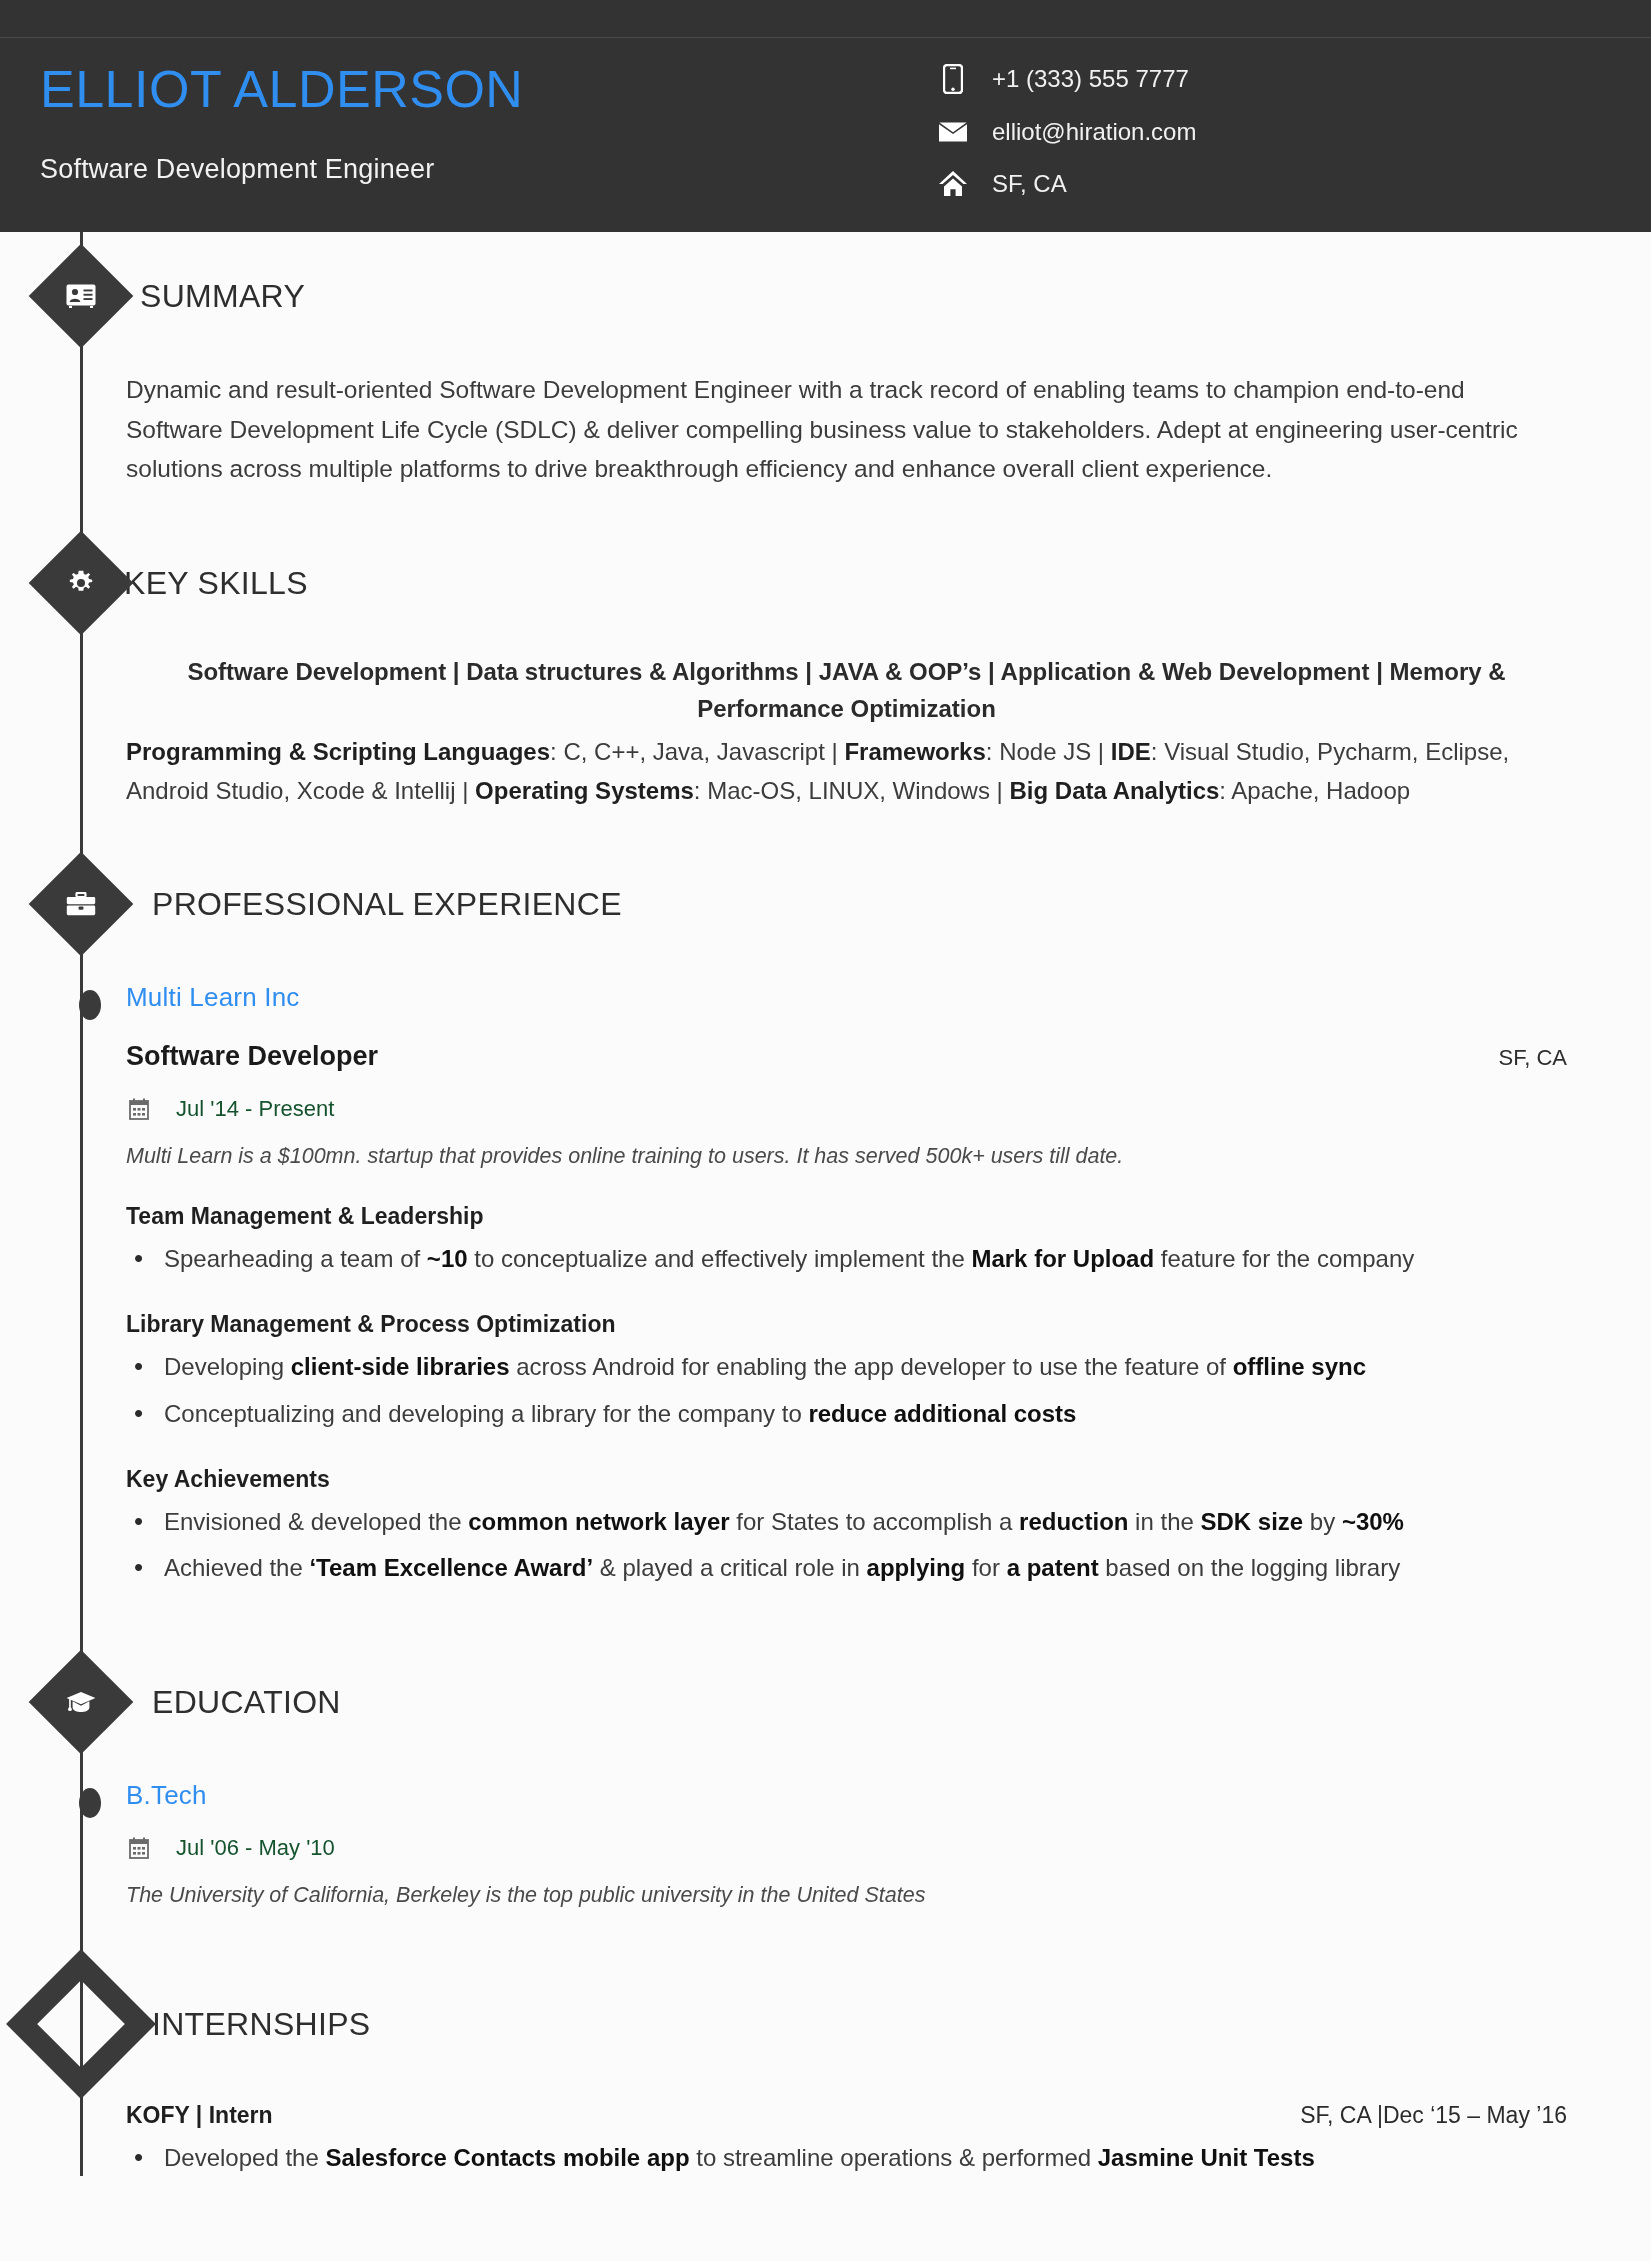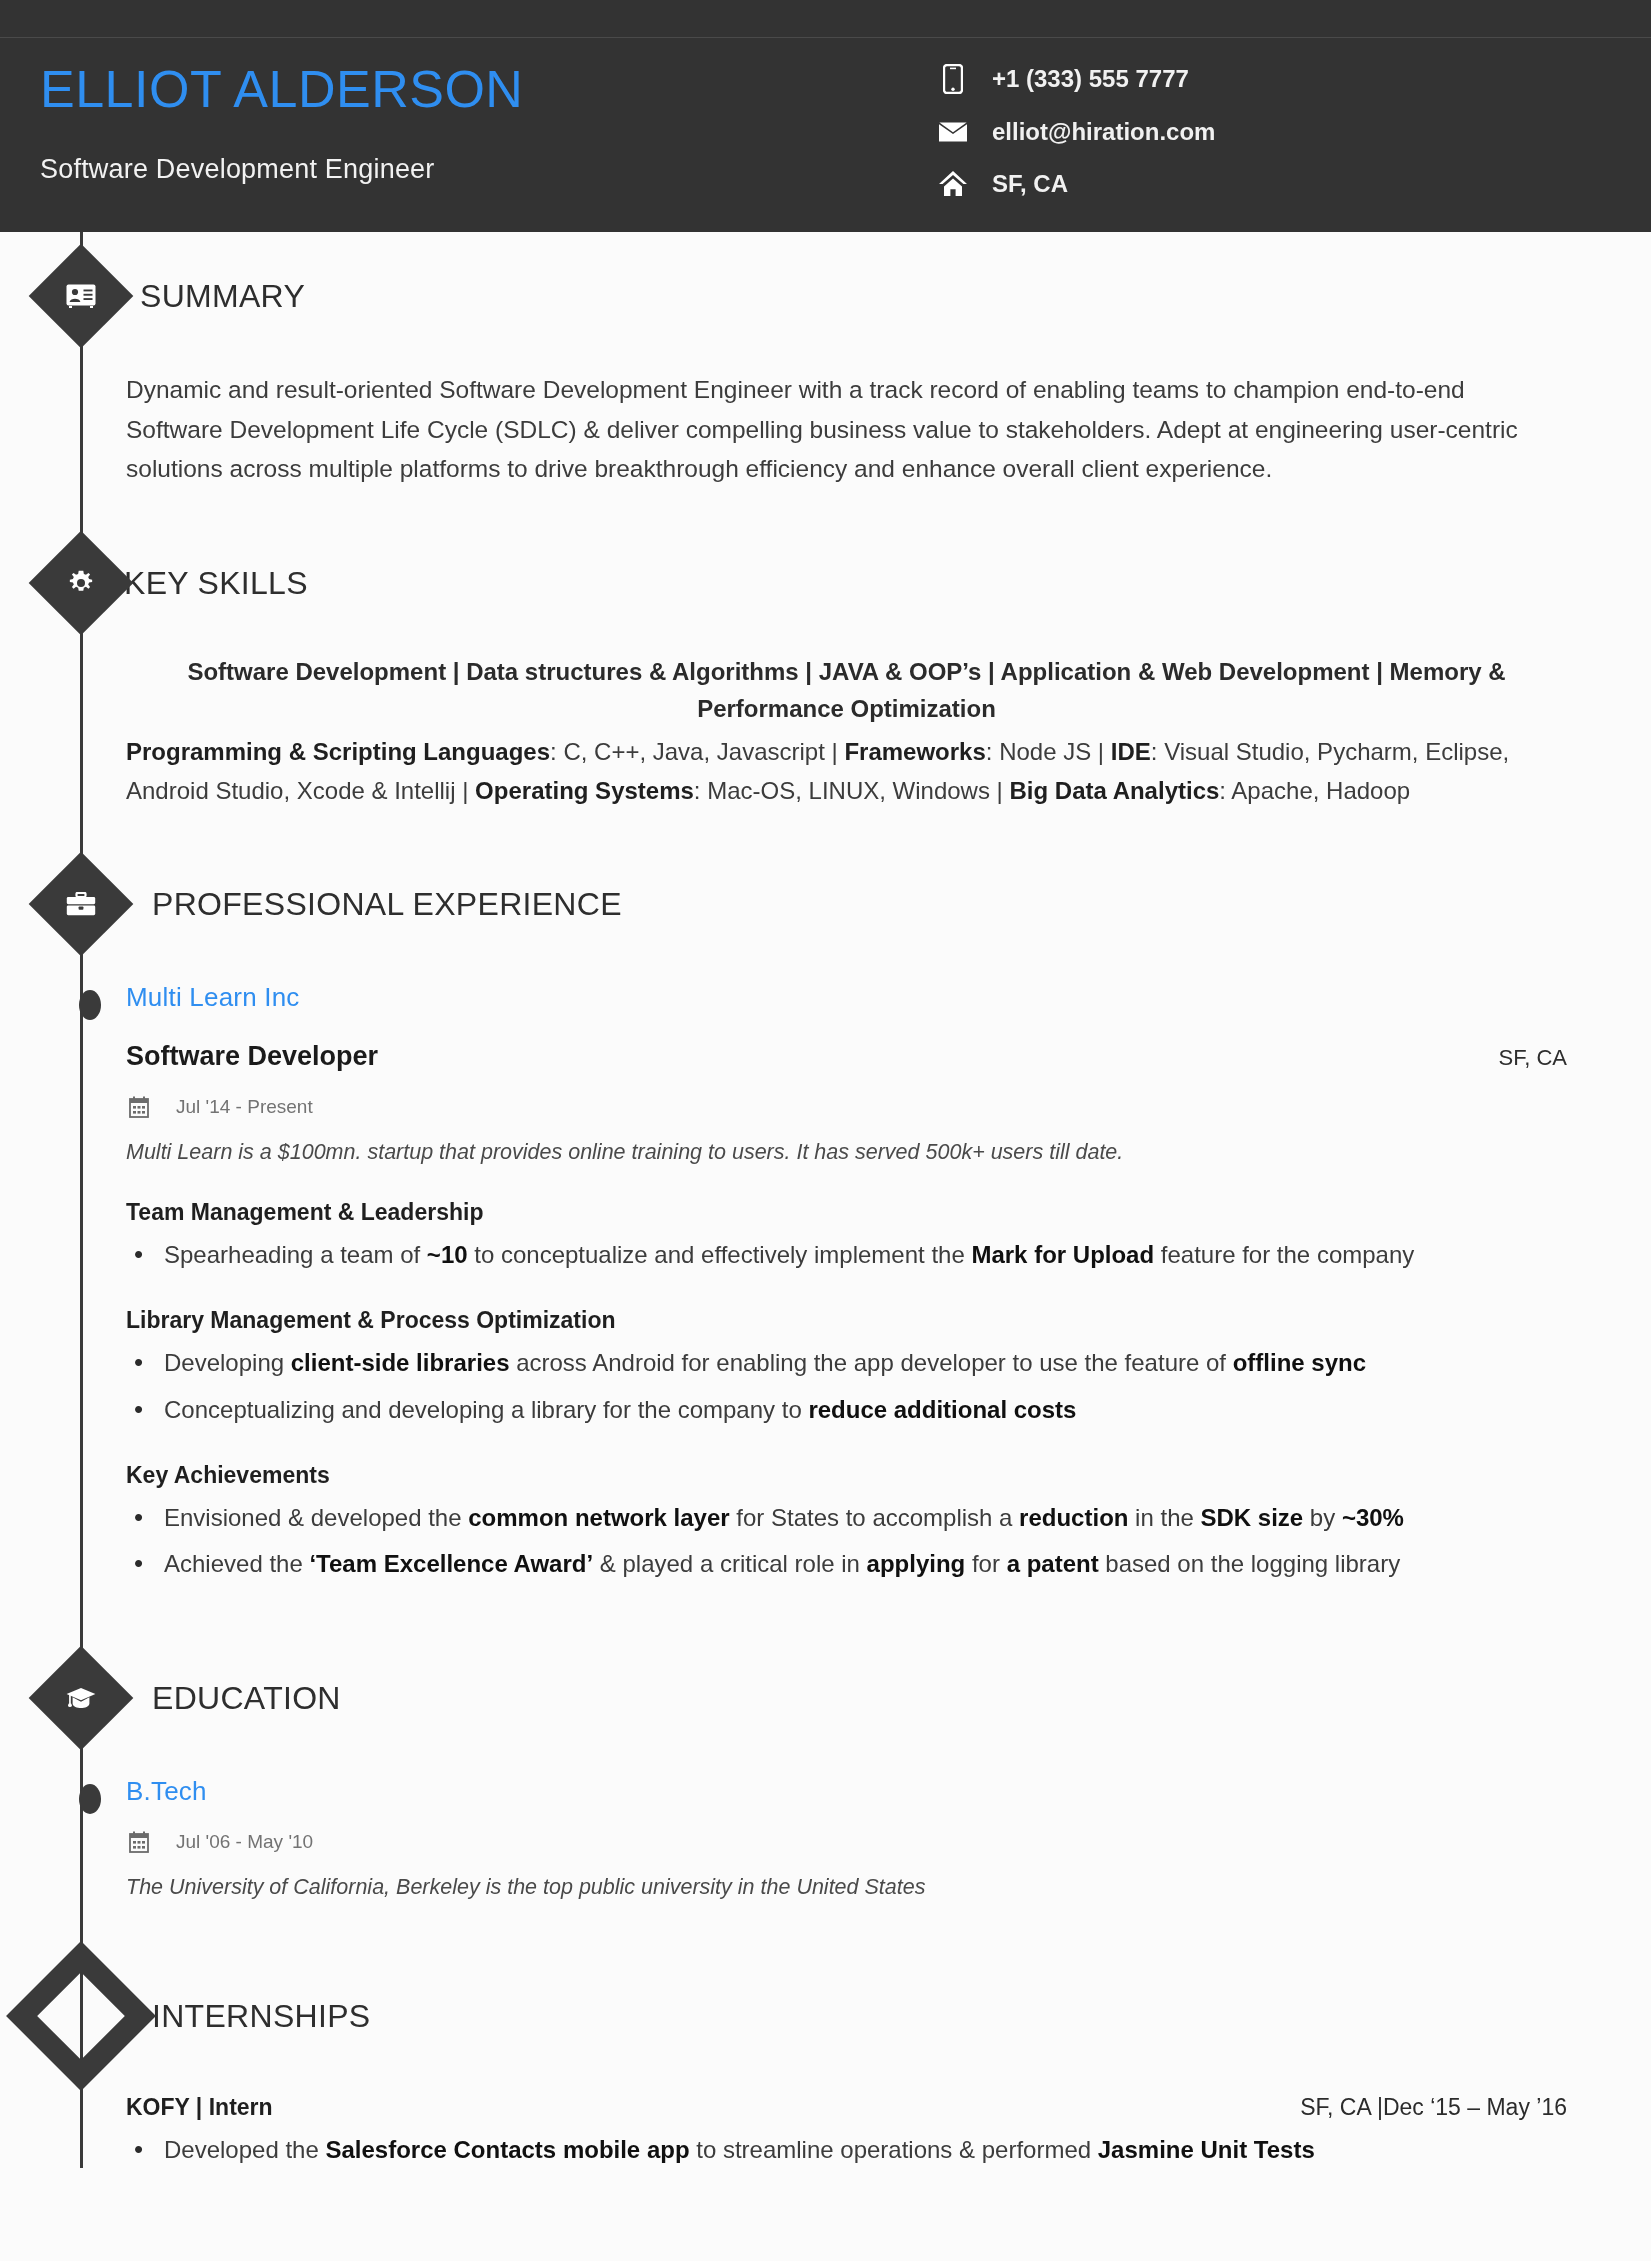--- a/index.html
+++ b/index.html
@@ -49,21 +49,20 @@
   .designation {
     color: #f2f2f2;
     font-size: 27px;
     font-weight: 400;
     margin-top: 36px;
     letter-spacing: 0.2px;
   }
   .header-right {
     flex: 1;
     padding-top: 4px;
-    font-weight: bold;
   }
   .contact-row {
     display: flex;
     align-items: center;
     margin-bottom: 24px;
     color: #f1f1f1;
     font-size: 24px;
   }
   .contact-row:last-child { margin-bottom: 0; }
   .contact-icon {
@@ -195,22 +194,22 @@
     color: #1b1b1b;
   }
   .item-loc {
     font-size: 22px;
     color: #2e2e2e;
   }
   .item-date-row {
     display: flex;
     align-items: center;
     margin-top: 24px;
-    color: #737373;
-    font-size: 19px;
+    color: #14532d;
+    font-size: 22px;
   }
   .cal-icon {
     width: 26px;
     display: inline-flex;
     justify-content: center;
     color: #6b6b6b;
   }
   .item-date { margin-left: 24px; }
   .item-desc {
     font-style: italic;

